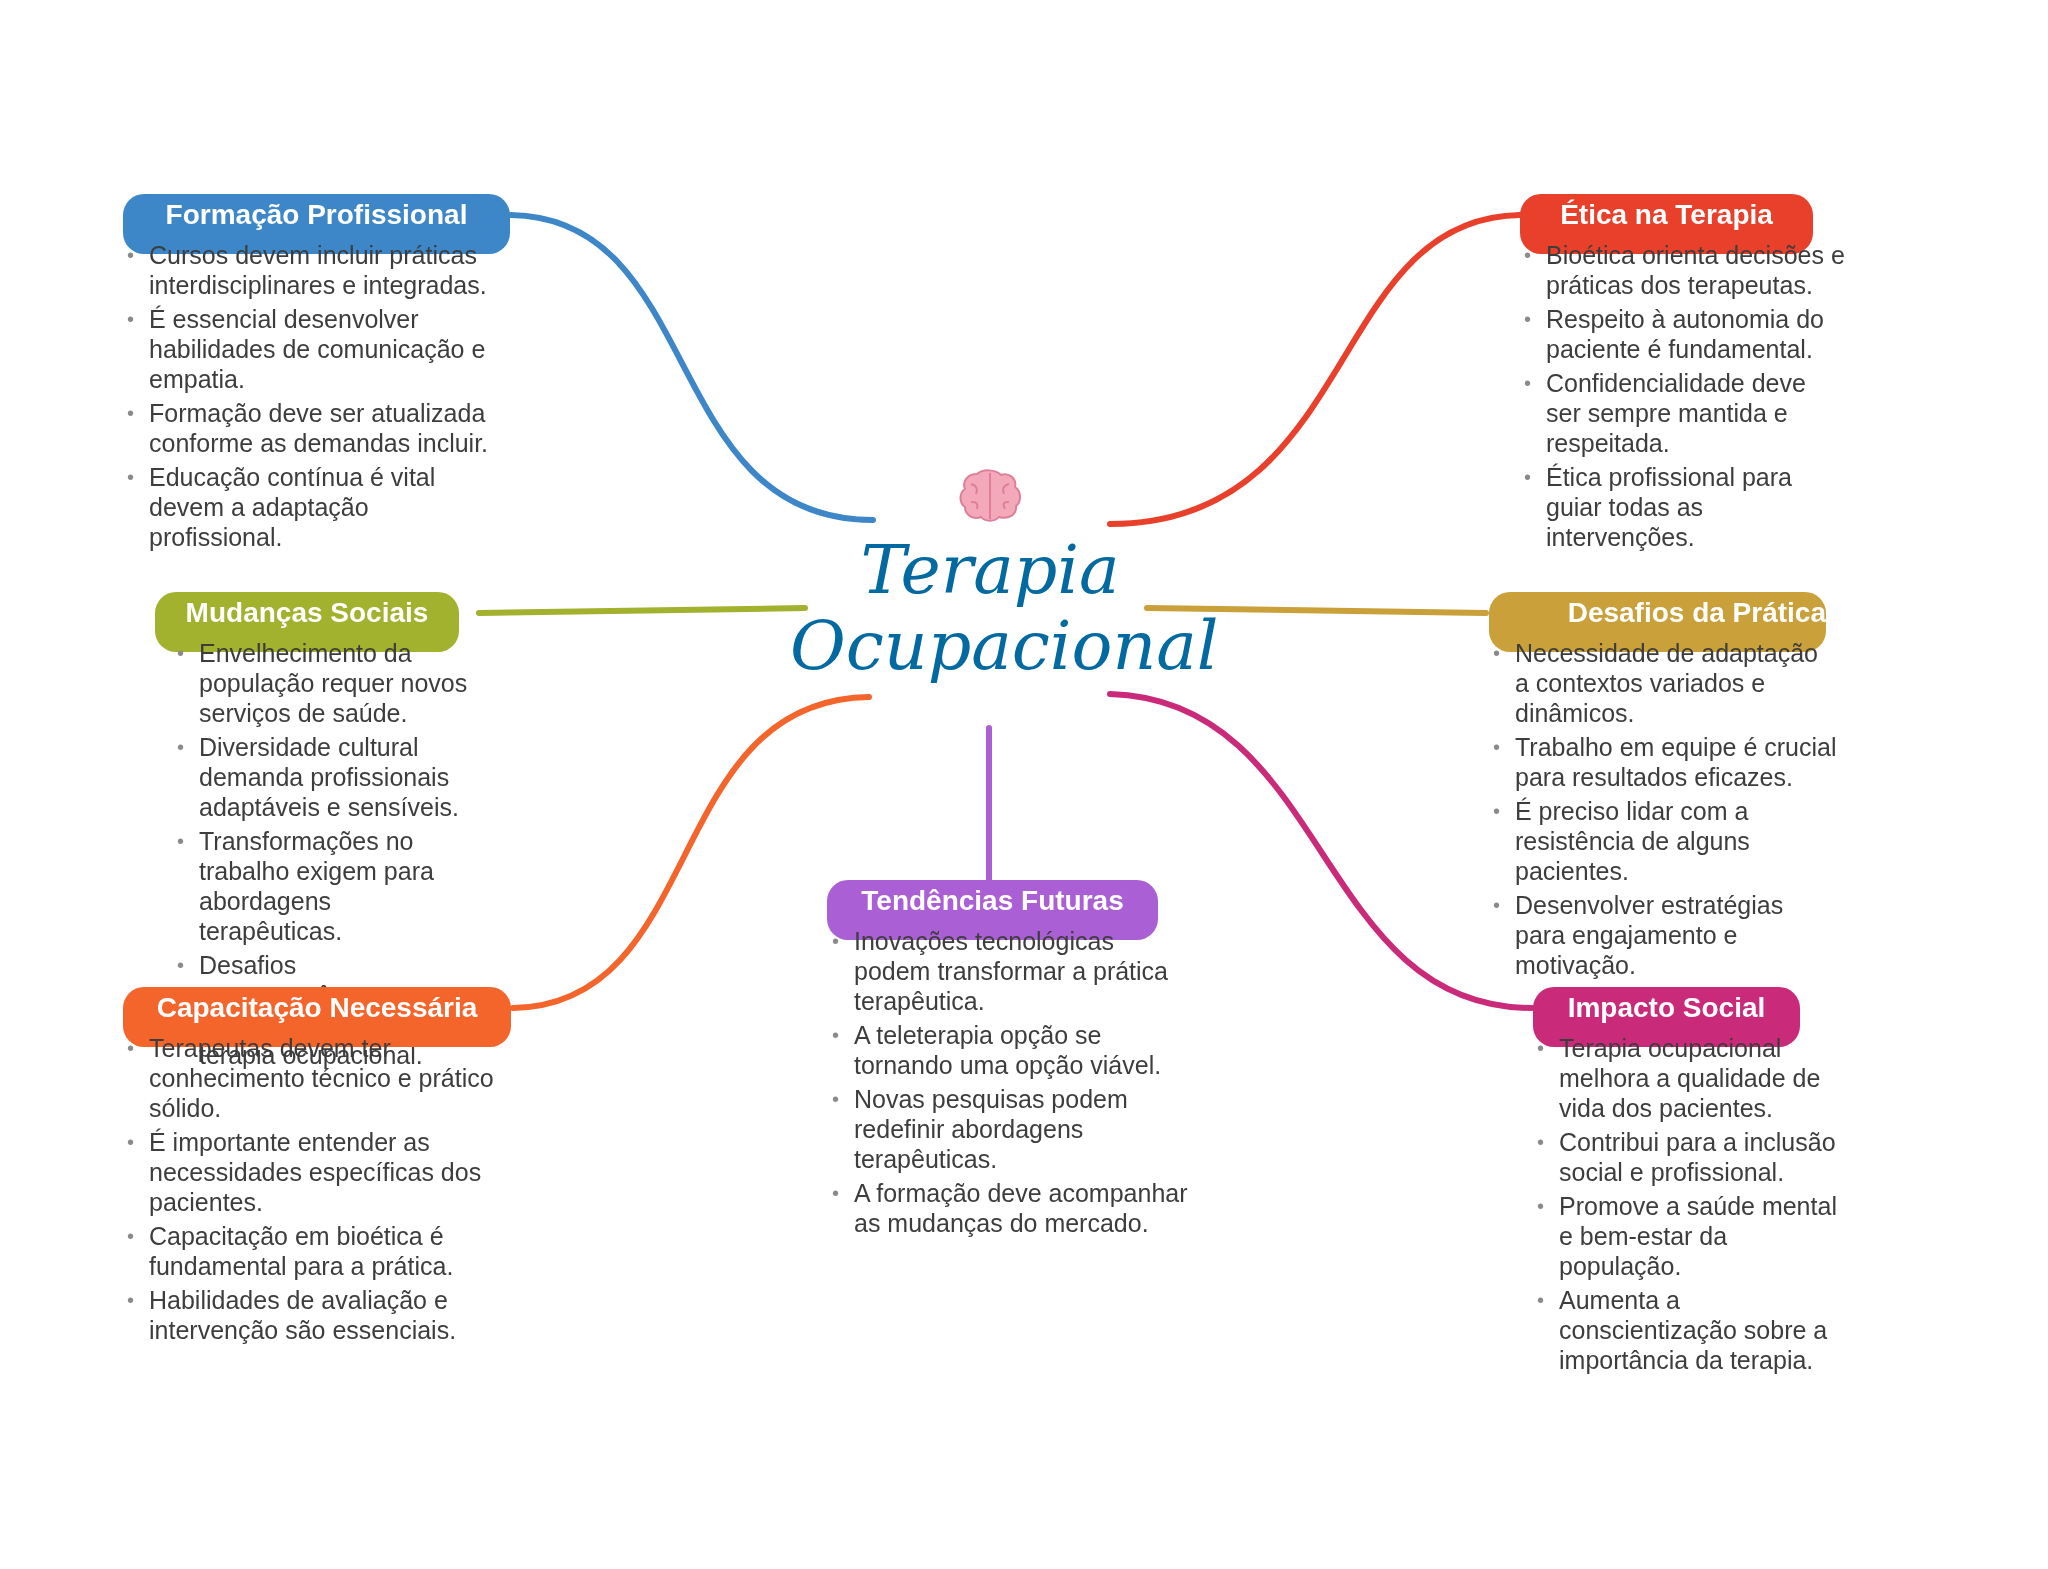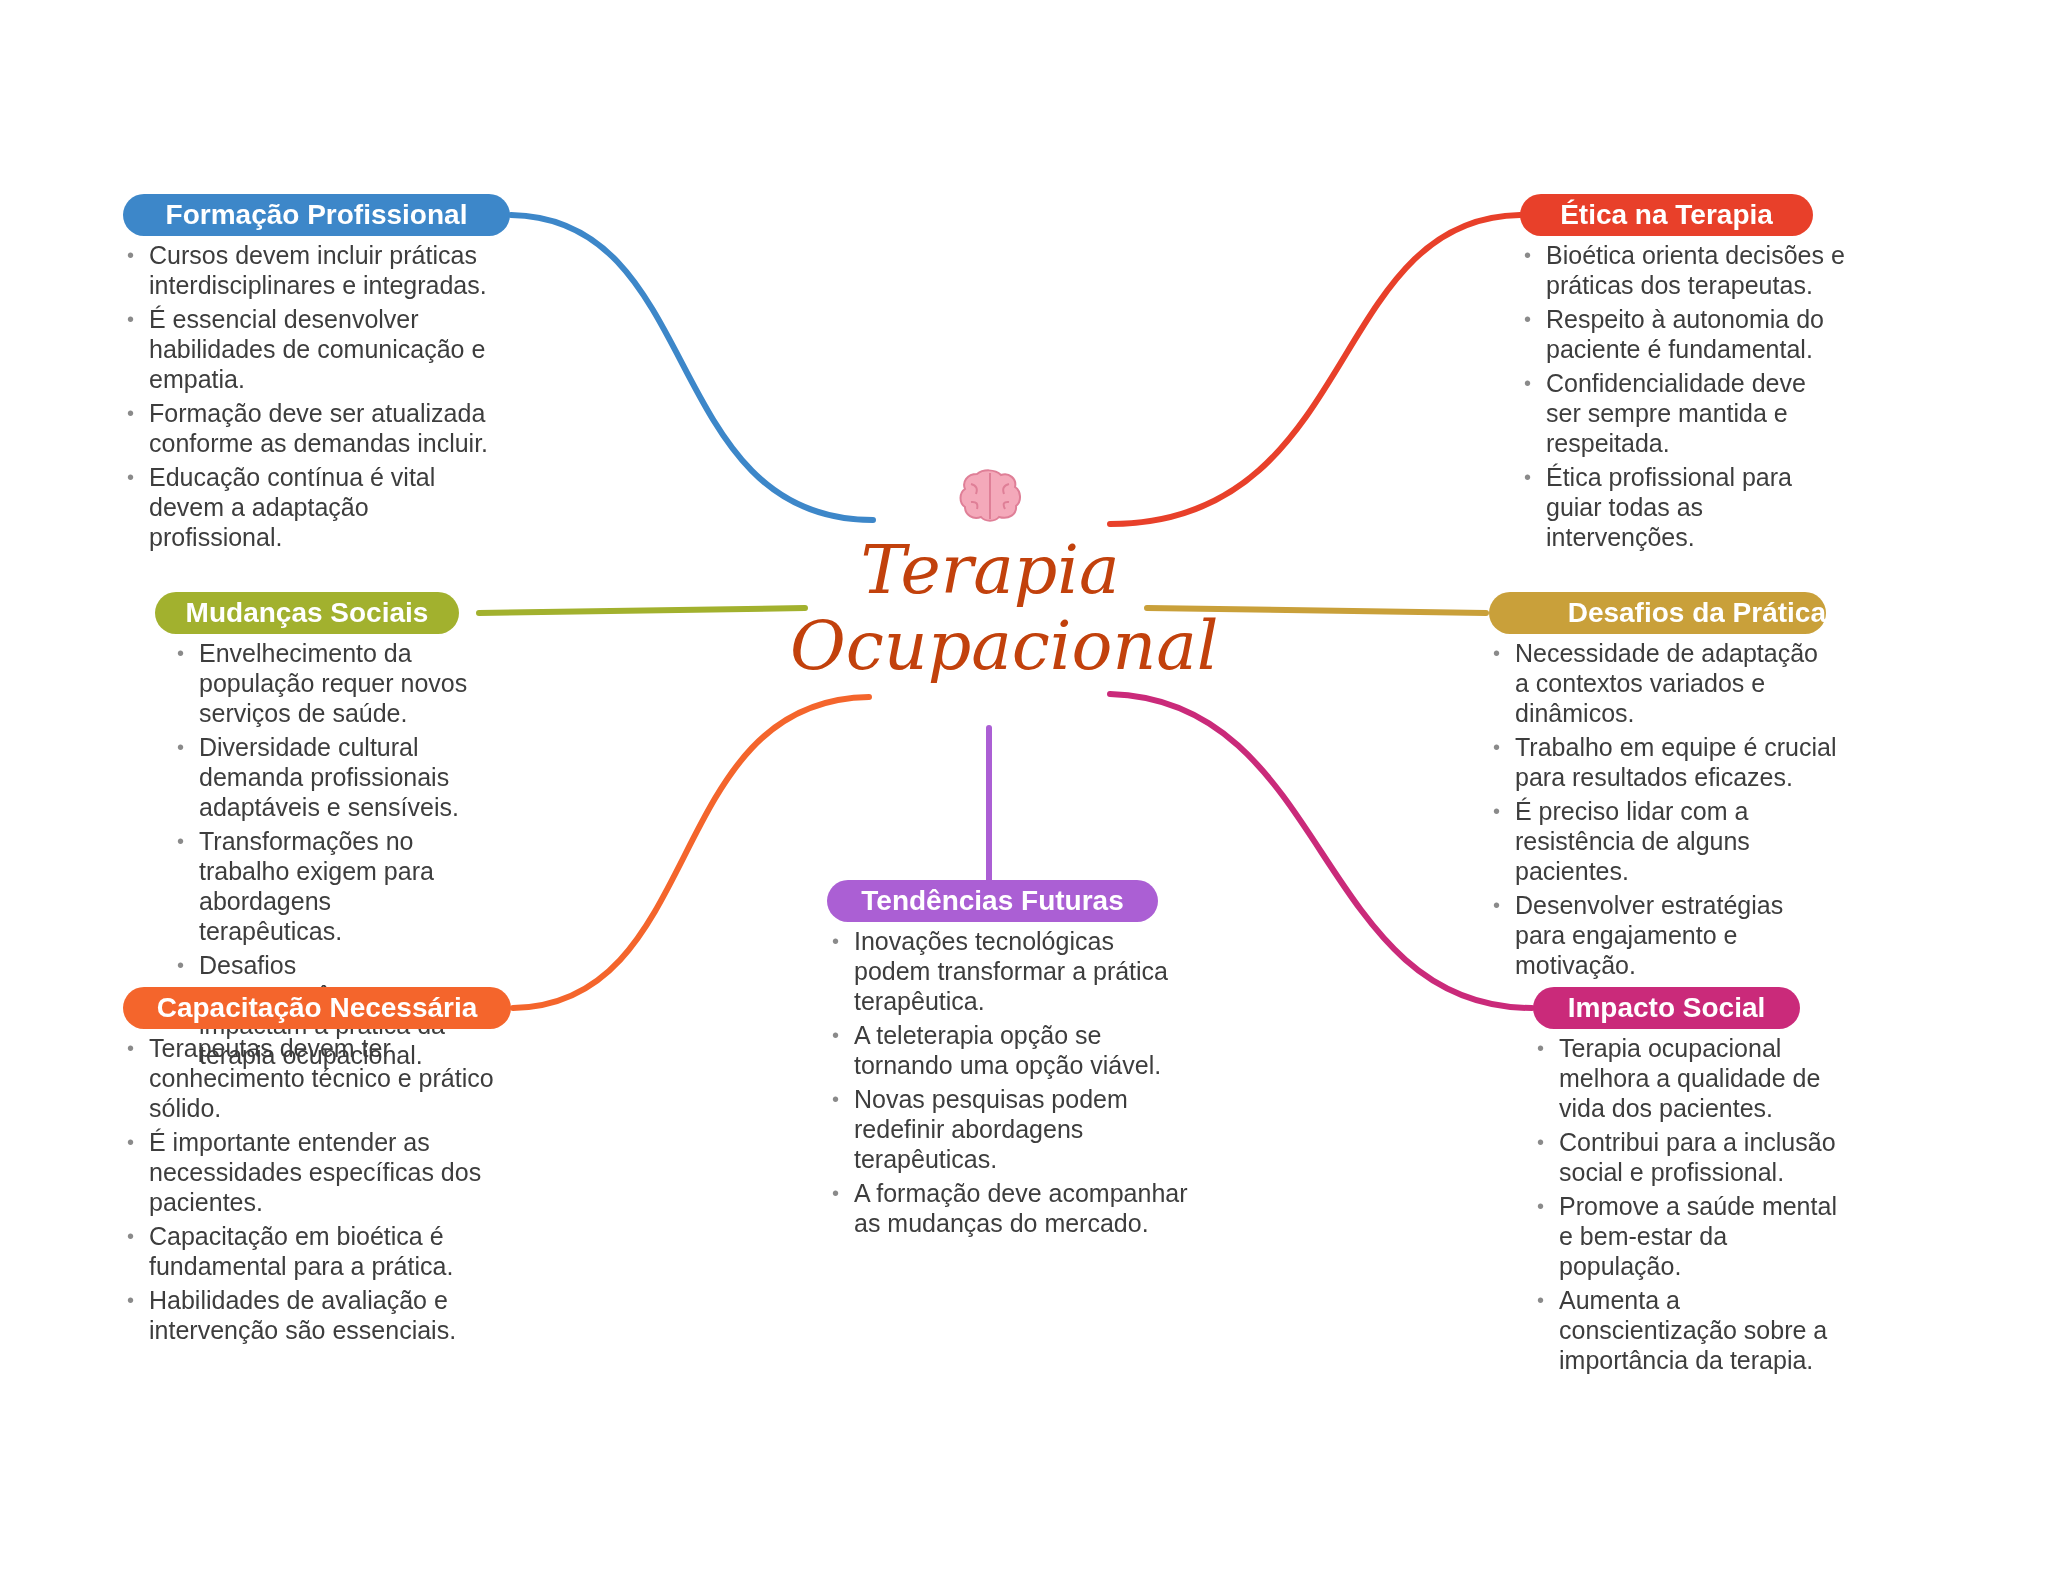--- a/index.html
+++ b/index.html
@@ -3,21 +3,21 @@
 <meta charset="utf-8">
 <style>
   html,body{margin:0;padding:0}
   body{
     width:2048px;height:1569px;position:relative;background:#ffffff;
     font-family:"Liberation Sans",sans-serif;overflow:hidden;
   }
   .connectors{position:absolute;left:0;top:0;z-index:1}
   .pill{
     position:absolute;z-index:2;color:#fff;font-weight:700;
-    font-size:28px;line-height:42px;height:42px;border-radius:21px;
+    font-size:28px;line-height:42px;height:60px;border-radius:21px;
     text-align:center;white-space:nowrap;
   }
   .bullets{
     position:absolute;z-index:2;list-style:none;margin:0;padding:0;
     font-size:25px;line-height:30px;color:#3d3d3d;
   }
   .bullets li{display:flex;margin-bottom:4px}
   .bullets .dot{flex:0 0 auto;width:22px;color:#8a8a8a;font-size:20px;line-height:30px}
   .bullets .txt{flex:1 1 auto}
 
@@ -34,21 +34,21 @@
   .l5{left:127px;top:1033px;width:382px}
   .p6{left:827px;top:880px;width:331px}
   .l6{left:832px;top:926px;width:356px}
   .p7{left:1533px;top:987px;width:267px}
   .l7{left:1537px;top:1033px;width:316px}
 
   .center-wrap{position:absolute;z-index:2;left:790px;top:468px;width:400px;text-align:center}
   .brain{display:inline-block;margin-bottom:4px}
   .center-title{
     font-family:"DejaVu Serif",serif;font-style:italic;font-weight:400;
-    font-size:68px;line-height:76px;color:#c2410c;
+    font-size:68px;line-height:76px;color:#0369a1;
   }
 </style>
 </head>
 <body>
 
 <svg class="connectors" width="2048" height="1569" viewBox="0 0 2048 1569">
   <path d="M 511 215 C 705 218, 660 520, 873 520" fill="none" stroke-width="6" stroke-linecap="round" stroke="#3d87c9"></path>
   <path d="M 1520 215 C 1326 218, 1360 524, 1110 524" fill="none" stroke-width="6" stroke-linecap="round" stroke="#e8402a"></path>
   <path d="M 479 613 L 805 608" fill="none" stroke-width="6" stroke-linecap="round" stroke="#a2b12e"></path>
   <path d="M 1147 608 L 1486 613" fill="none" stroke-width="6" stroke-linecap="round" stroke="#c9a03a"></path>

